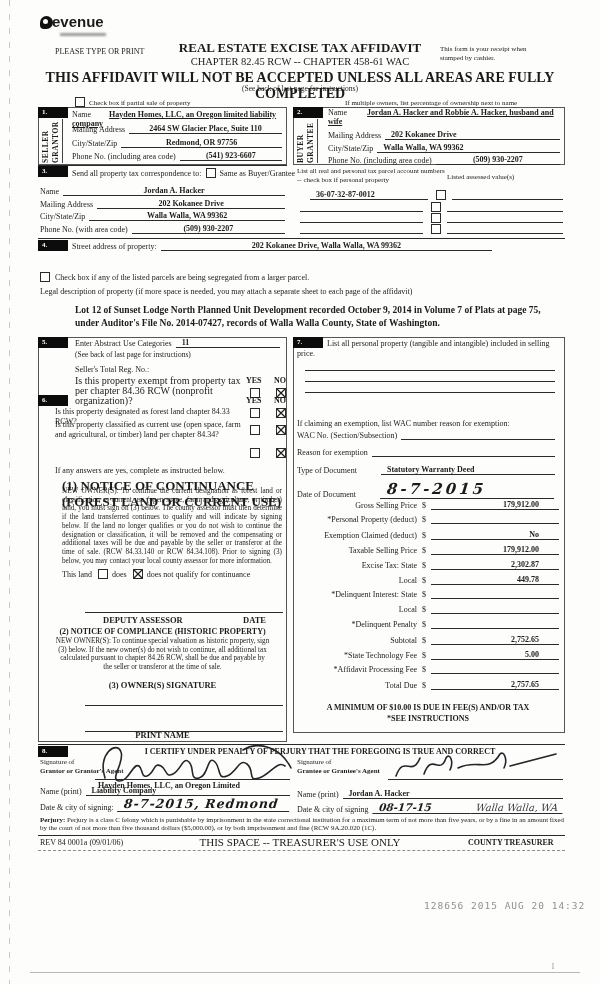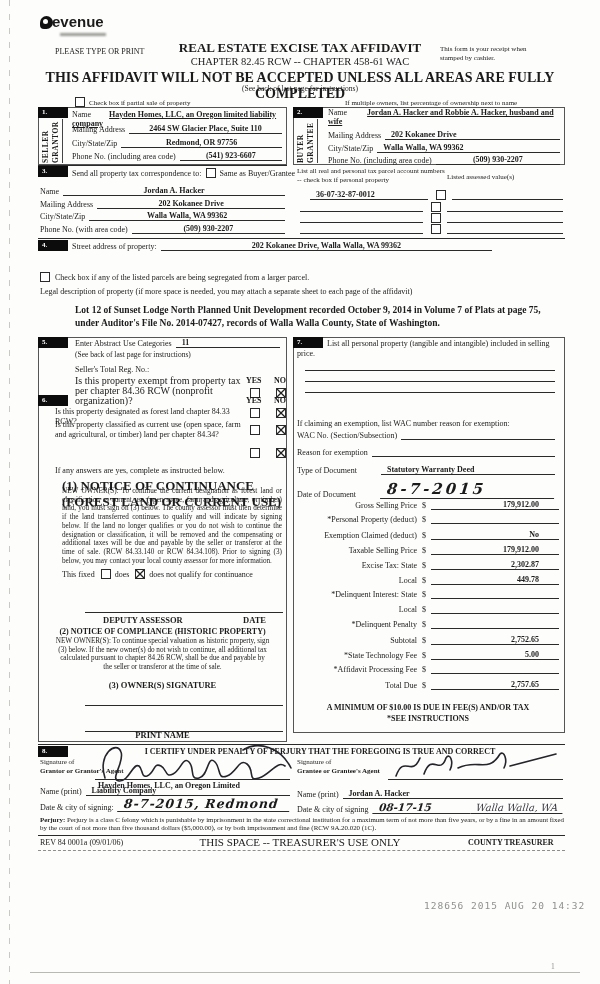--- a/index.html
+++ b/index.html
@@ -208,21 +208,21 @@
 
   <span class="cb abs" style="left:250px;top:448px;"></span>
   <span class="cb abs x" style="left:276px;top:448px;"></span>
 
   <div class="abs" style="left:55px;top:466px;font-size:8px;">If any answers are yes, complete as instructed below.</div>
 
   <div class="abs bold" style="left:62px;top:478px;width:220px;font-size:13px;">(1) NOTICE OF CONTINUANCE (FOREST LAND OR CURRENT USE)</div>
   <div class="abs just" style="left:62px;top:487px;width:220px;font-size:7.2px;line-height:8.7px;">NEW OWNER(S):  To continue the current designation as forest land or classification as current use (open space, farm and agriculture, or timber) land, you must sign on (3) below.  The county assessor must then determine if the land transferred continues to qualify and will indicate by signing below. If the land no longer qualifies or you do not wish to continue the designation or classification, it will be removed and the compensating or additional taxes will be due and payable by the seller or transferor at the time of sale.  (RCW 84.33.140 or RCW 84.34.108). Prior to signing (3) below, you may contact your local county assessor for more information.</div>
 
   <div class="row" style="left:62px;top:569px;">
-    <span>This fixed</span>
+    <span>This land</span>
     <span class="cb" style="margin:0 4px 0 6px;"></span>
     <span>does</span>
     <span class="cb x" style="margin:0 4px 0 6px;"></span>
     <span>does not  qualify for continuance</span>
   </div>
 
   <div class="hline" style="left:85px;top:612px;width:198px;"></div>
   <div class="abs bold" style="left:103px;top:615px;font-size:8.5px;">DEPUTY ASSESSOR</div>
   <div class="abs bold" style="left:243px;top:615px;font-size:8.5px;">DATE</div>
 

